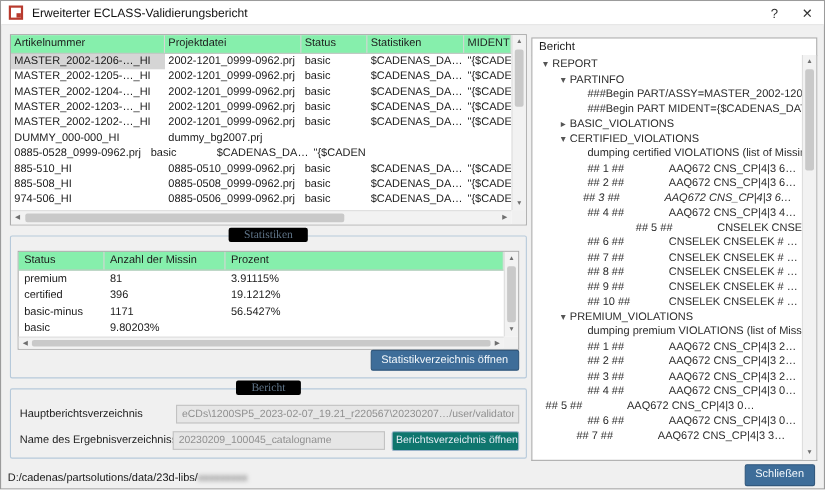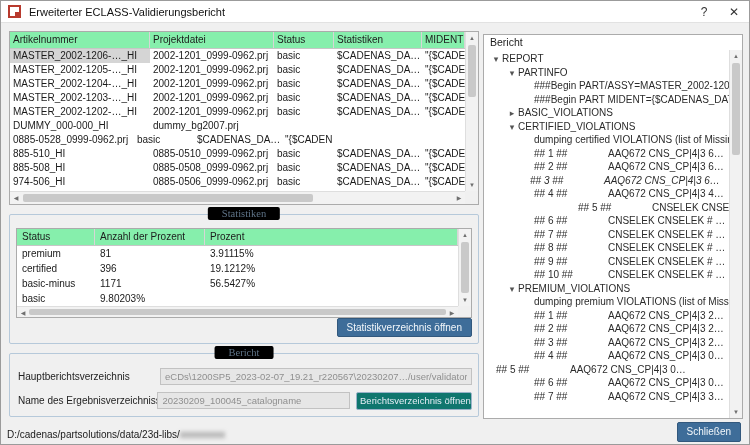--- a/index.html
+++ b/index.html
@@ -181,21 +181,21 @@
       <div class="sarr right">▶</div>
     </div>
     <div class="scorner"></div>
   </div>
 
   <div class="grp grp-stats">
     <div class="grp-label">Statistiken</div>
     <div class="stats-table">
       <div class="thead">
         <div class="tcell s0">Status</div>
-        <div class="tcell s1">Anzahl der Prozent</div>
+        <div class="tcell s1">Anzahl der Missin</div>
         <div class="tcell s2">Prozent</div>
       </div>
       <div class="stats-body">
           <div class="srow">
             <div class="tcell s0">premium</div>
             <div class="tcell s1">81</div>
             <div class="tcell s2">3.91115%</div>
           </div>
           <div class="srow">
             <div class="tcell s0">certified</div>
@@ -261,21 +261,21 @@
         <div class="titem" style="padding-left: 38px;"><span class="arrow"></span><span class="tlabel fixedw">## 9 ##</span><span class="tvalue">CNSELEK CNSELEK # …</span></div>
         <div class="titem" style="padding-left: 38px;"><span class="arrow"></span><span class="tlabel fixedw">## 10 ##</span><span class="tvalue">CNSELEK CNSELEK # …</span></div>
         <div class="titem" style="padding-left: 22px;"><span class="arrow">▾</span><span class="tlabel">PREMIUM_VIOLATIONS</span></div>
         <div class="titem" style="padding-left: 38px;"><span class="arrow"></span><span class="tlabel">dumping premium VIOLATIONS (list of Missi…</span></div>
         <div class="titem" style="padding-left: 38px;"><span class="arrow"></span><span class="tlabel fixedw">## 1 ##</span><span class="tvalue">AAQ672 CNS_CP|4|3 2…</span></div>
         <div class="titem" style="padding-left: 38px;"><span class="arrow"></span><span class="tlabel fixedw">## 2 ##</span><span class="tvalue">AAQ672 CNS_CP|4|3 2…</span></div>
         <div class="titem" style="padding-left: 38px;"><span class="arrow"></span><span class="tlabel fixedw">## 3 ##</span><span class="tvalue">AAQ672 CNS_CP|4|3 2…</span></div>
         <div class="titem" style="padding-left: 38px;"><span class="arrow"></span><span class="tlabel fixedw">## 4 ##</span><span class="tvalue">AAQ672 CNS_CP|4|3 0…</span></div>
         <div class="titem" style=""><span class="arrow"></span><span class="tlabel fixedw">## 5 ##</span><span class="tvalue">AAQ672 CNS_CP|4|3 0…</span></div>
         <div class="titem" style="padding-left: 38px;"><span class="arrow"></span><span class="tlabel fixedw">## 6 ##</span><span class="tvalue">AAQ672 CNS_CP|4|3 0…</span></div>
-        <div class="titem" style="padding-left: 38px;"><span class="arrow"></span><span class="tlabel fixedw">## 7 ##</span><span class="tvalue">AAQ672 CNS_CP|4|3 3…</span></div>
+        <div class="titem" style="padding-left: 28px;"><span class="arrow"></span><span class="tlabel fixedw">## 7 ##</span><span class="tvalue">AAQ672 CNS_CP|4|3 3…</span></div>
         <div class="titem" style="padding-left: 31px; margin-top: 30px;"><span class="arrow"></span><span class="tlabel fixedw">## 8 ##</span><span class="tvalue">AAQ672 CNS_CP|4|3 3…</span></div>
       </div>
     <div class="vscroll" style="top:0;bottom:0;">
       <div class="sarr up">▲</div>
       <div class="vthumb" style="top:13px;height:92px;"></div>
       <div class="sarr down">▼</div>
     </div>
   </div>
 
   <span class="btn close-btn-bottom">Schließen</span>

